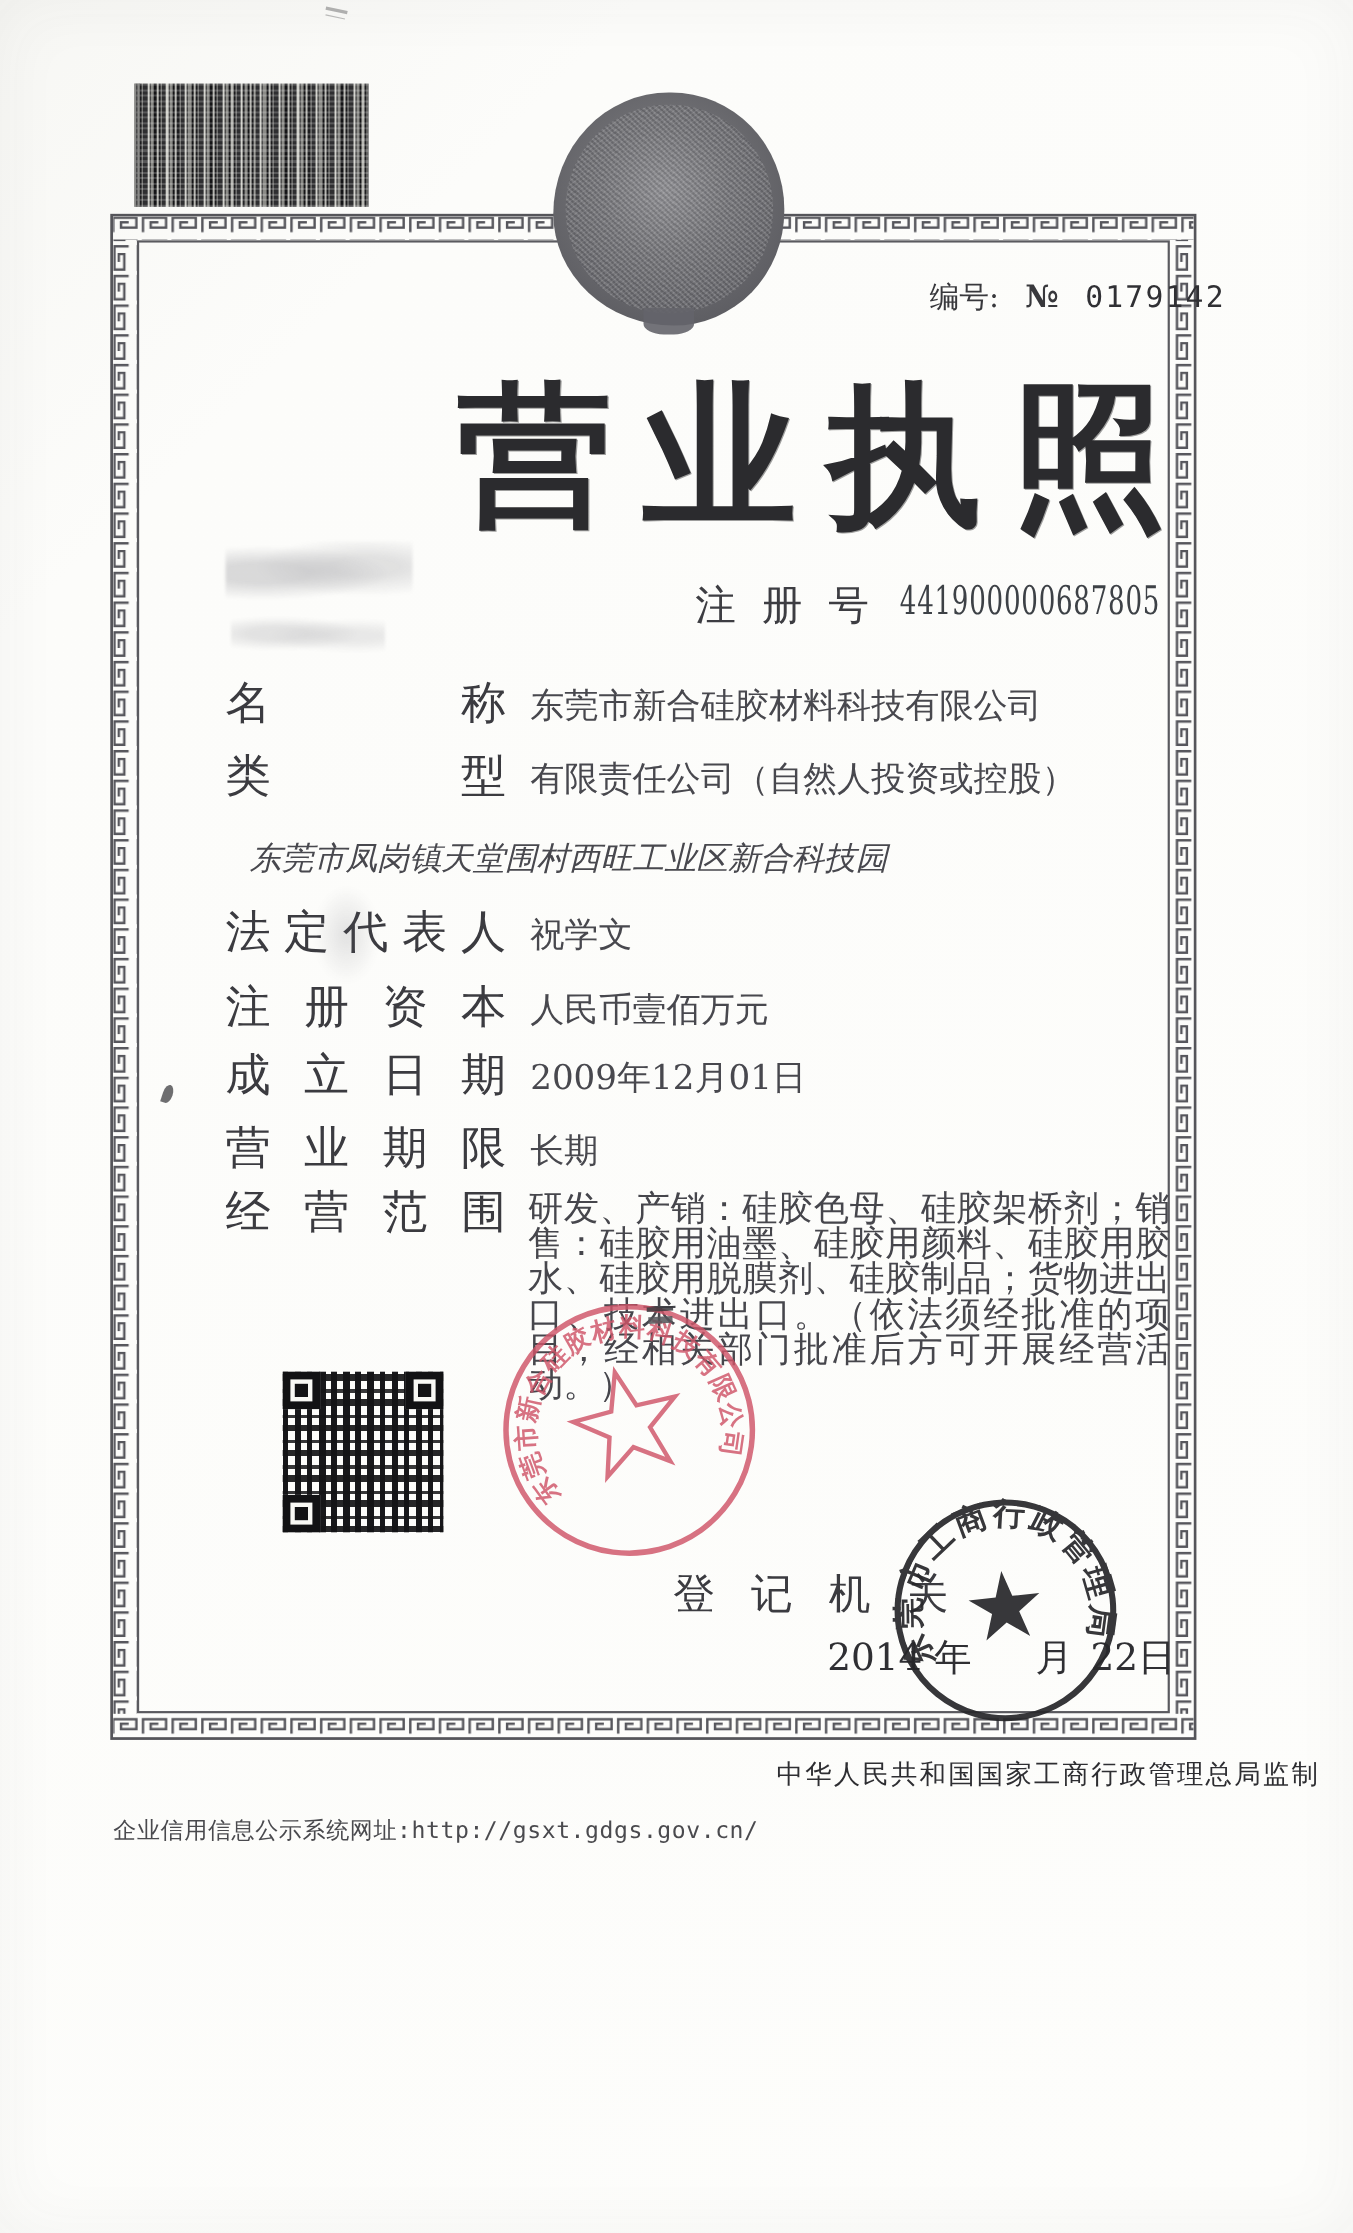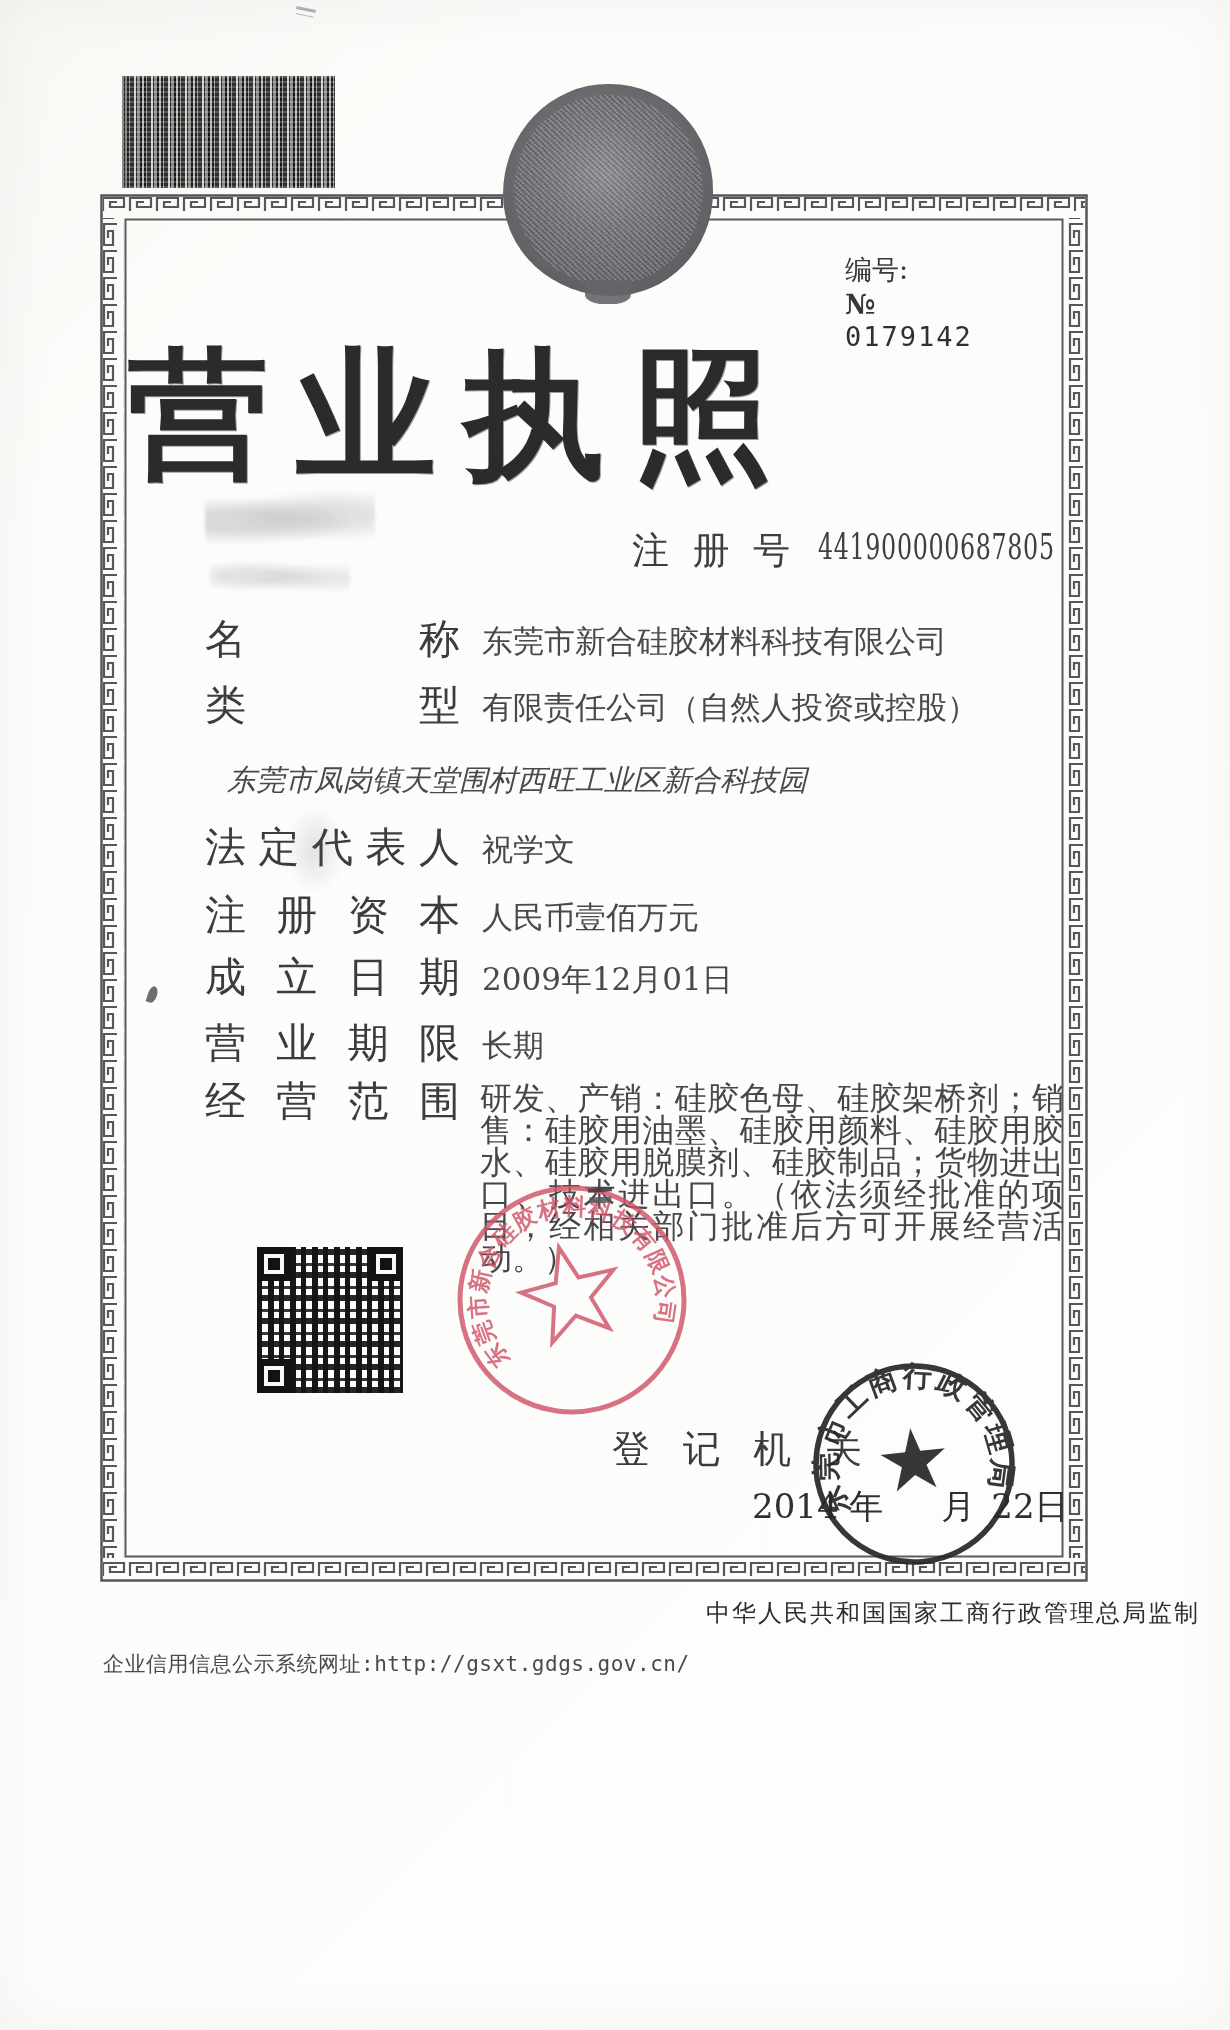--- a/index.html
+++ b/index.html
@@ -31,28 +31,28 @@
       repeating-linear-gradient(-37deg, rgba(255,255,255,.12) 0 1px, transparent 1px 3px);
   }
   .emblem-tab{
     position:absolute;left:82px;bottom:-8px;width:46px;height:24px;
     background:#64646a;border-radius:0 0 40% 40%;opacity:.9;
   }
   
   .frame{position:absolute;left:100px;top:194px;}
   
   .serial{
-    position:absolute;left:845px;top:252px;display:flex;align-items:baseline;gap:0;
-    font-size:27px;color:#38383c;flex-direction:column;
+    position:absolute;left:845px;top:252px;display:flex;align-items:baseline;gap:24px;
+    font-size:27px;color:#38383c;
   }
   .serial-no-mark{font-weight:bold;font-size:28px;}
   .serial-digits{font-family:"DejaVu Sans Mono","Liberation Mono",monospace;font-size:27px;letter-spacing:2px;color:#303034;}
   .title{
     position:absolute;left:100px;top:322px;width:988px;margin:0;
-    text-align:left;font-family:"DejaVu Sans","Liberation Sans",sans-serif;
+    text-align:right;font-family:"DejaVu Sans","Liberation Sans",sans-serif;
     font-size:140px;font-weight:900;color:#2b2b2e;
     letter-spacing:28px;text-indent:28px;
     text-shadow:1px 1px 0 rgba(80,80,80,.55);
   }
   .regline{position:absolute;left:632px;top:526px;display:flex;align-items:flex-start;}
   .reg-label{
     display:inline-block;width:158px;font-size:37px;color:#3d3d42;
     text-align:justify;text-align-last:justify;
   }
   .reg-no{

